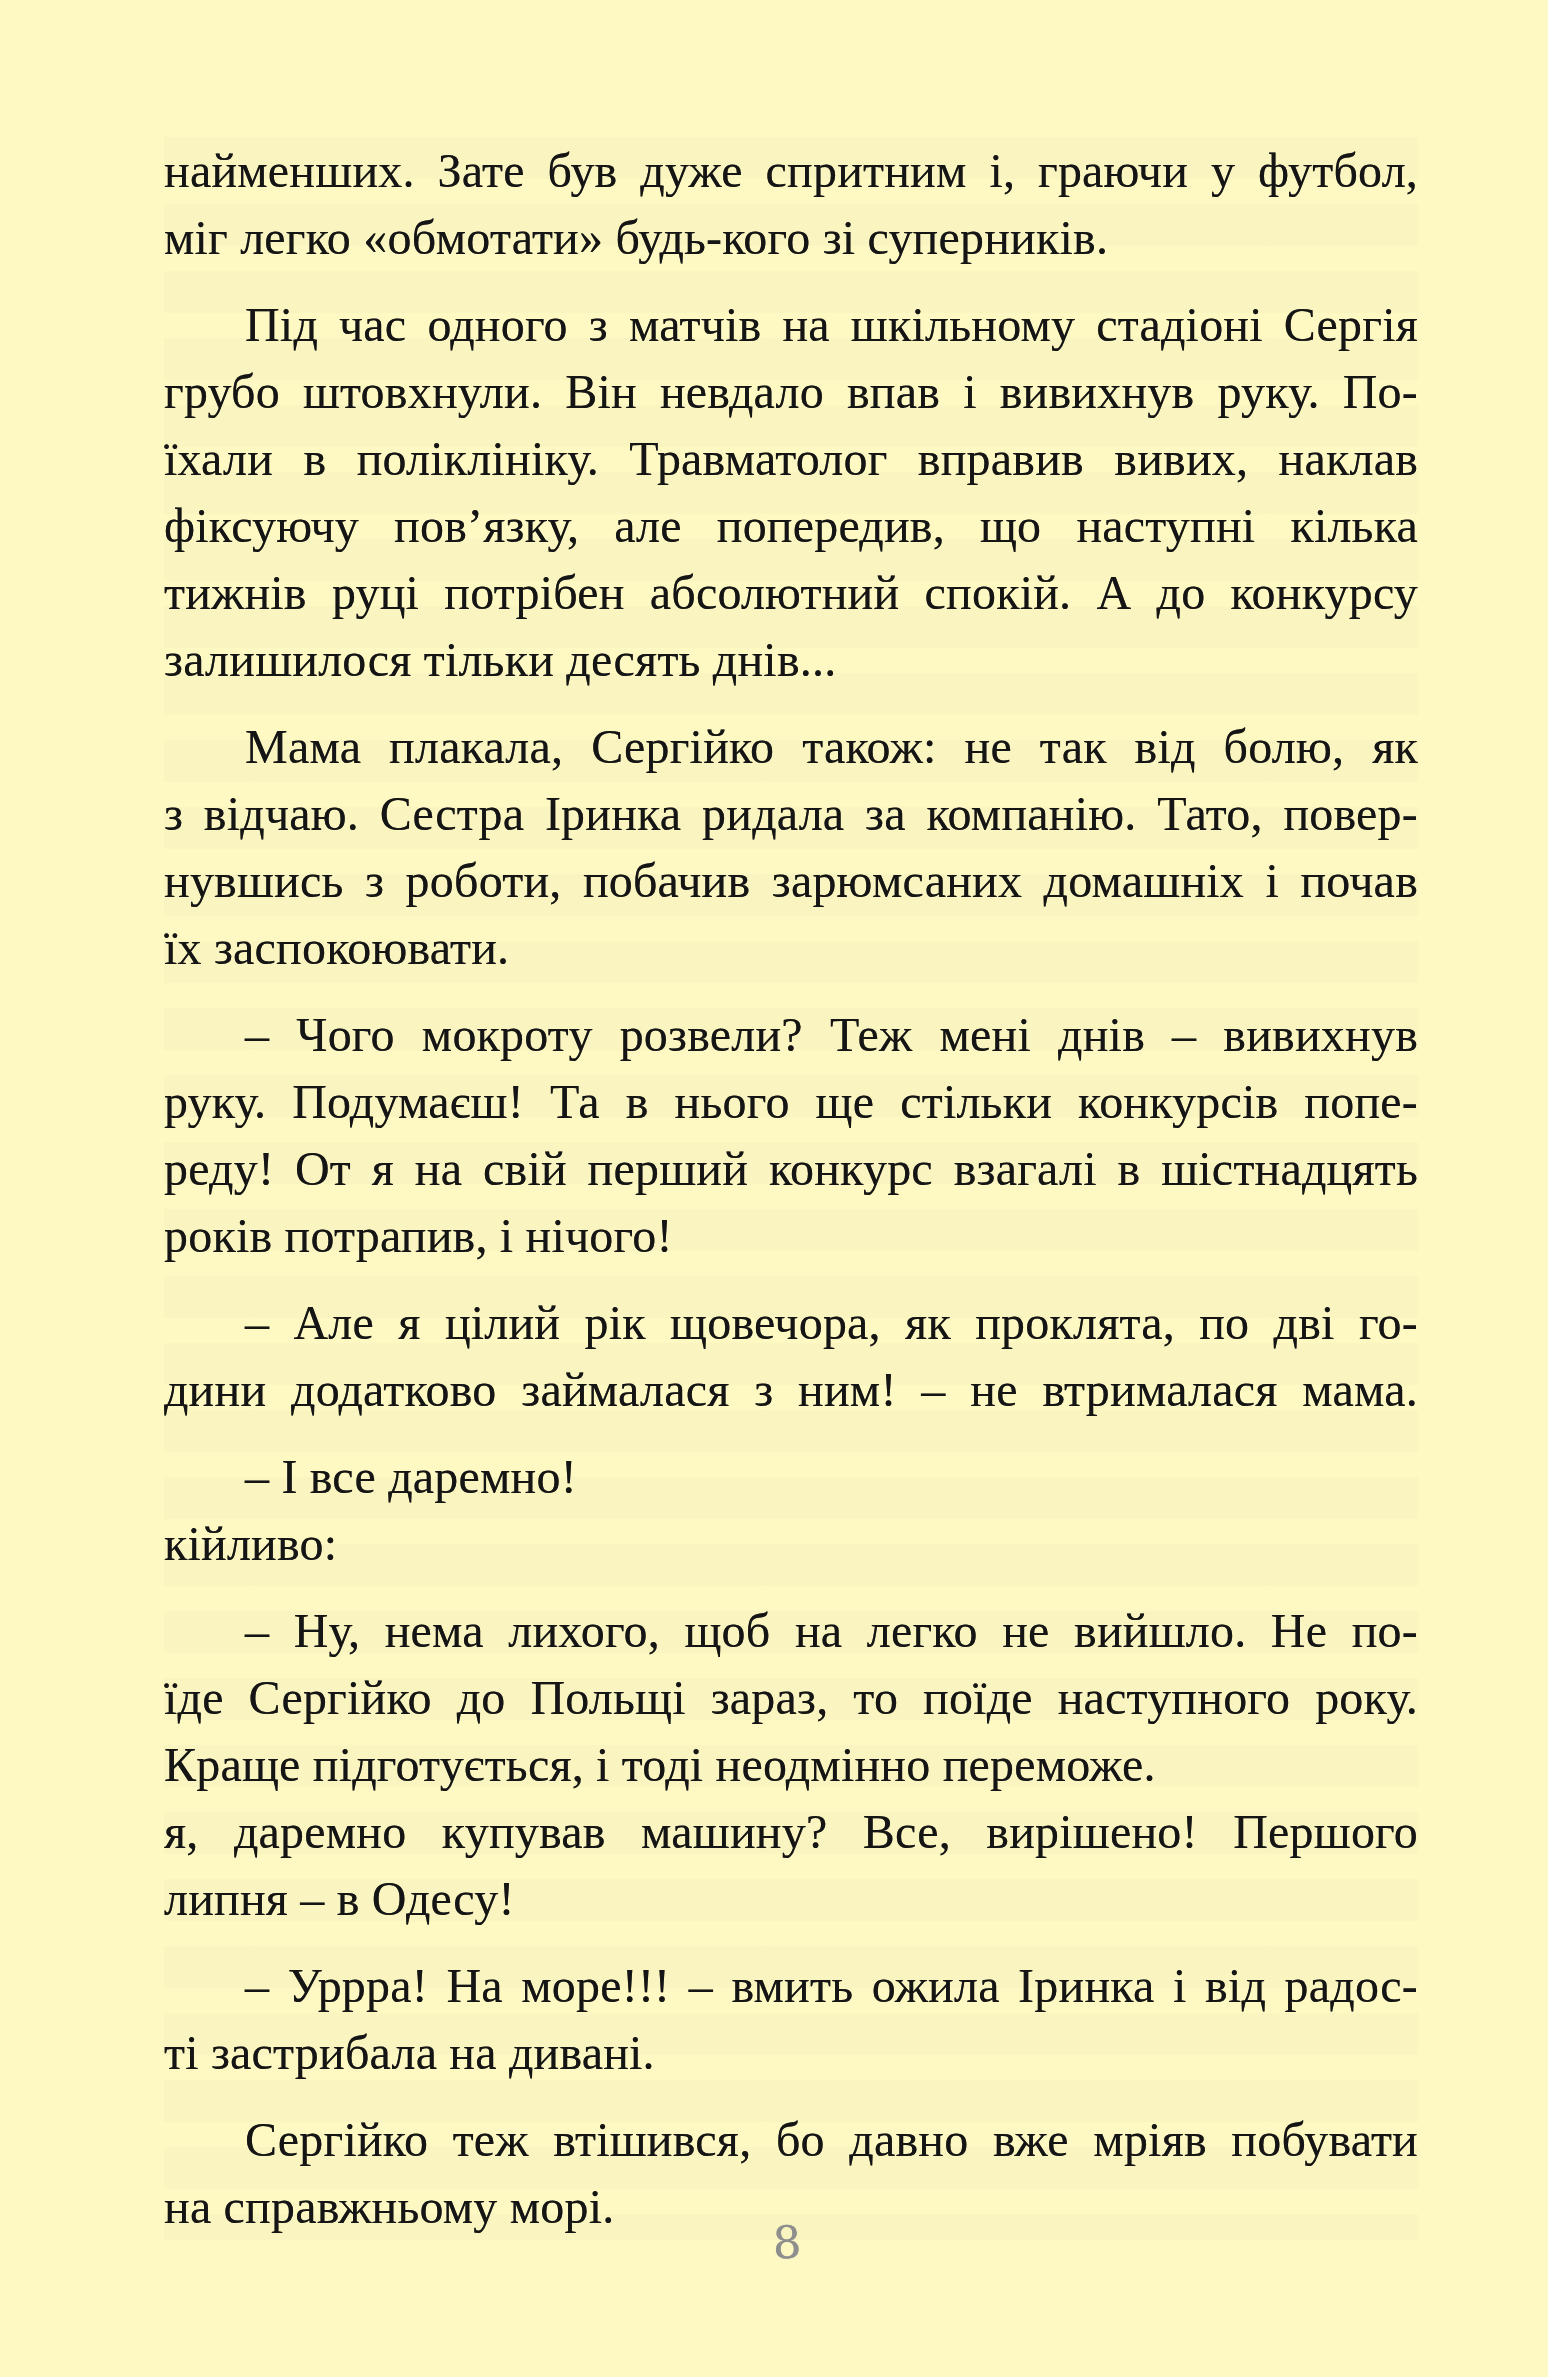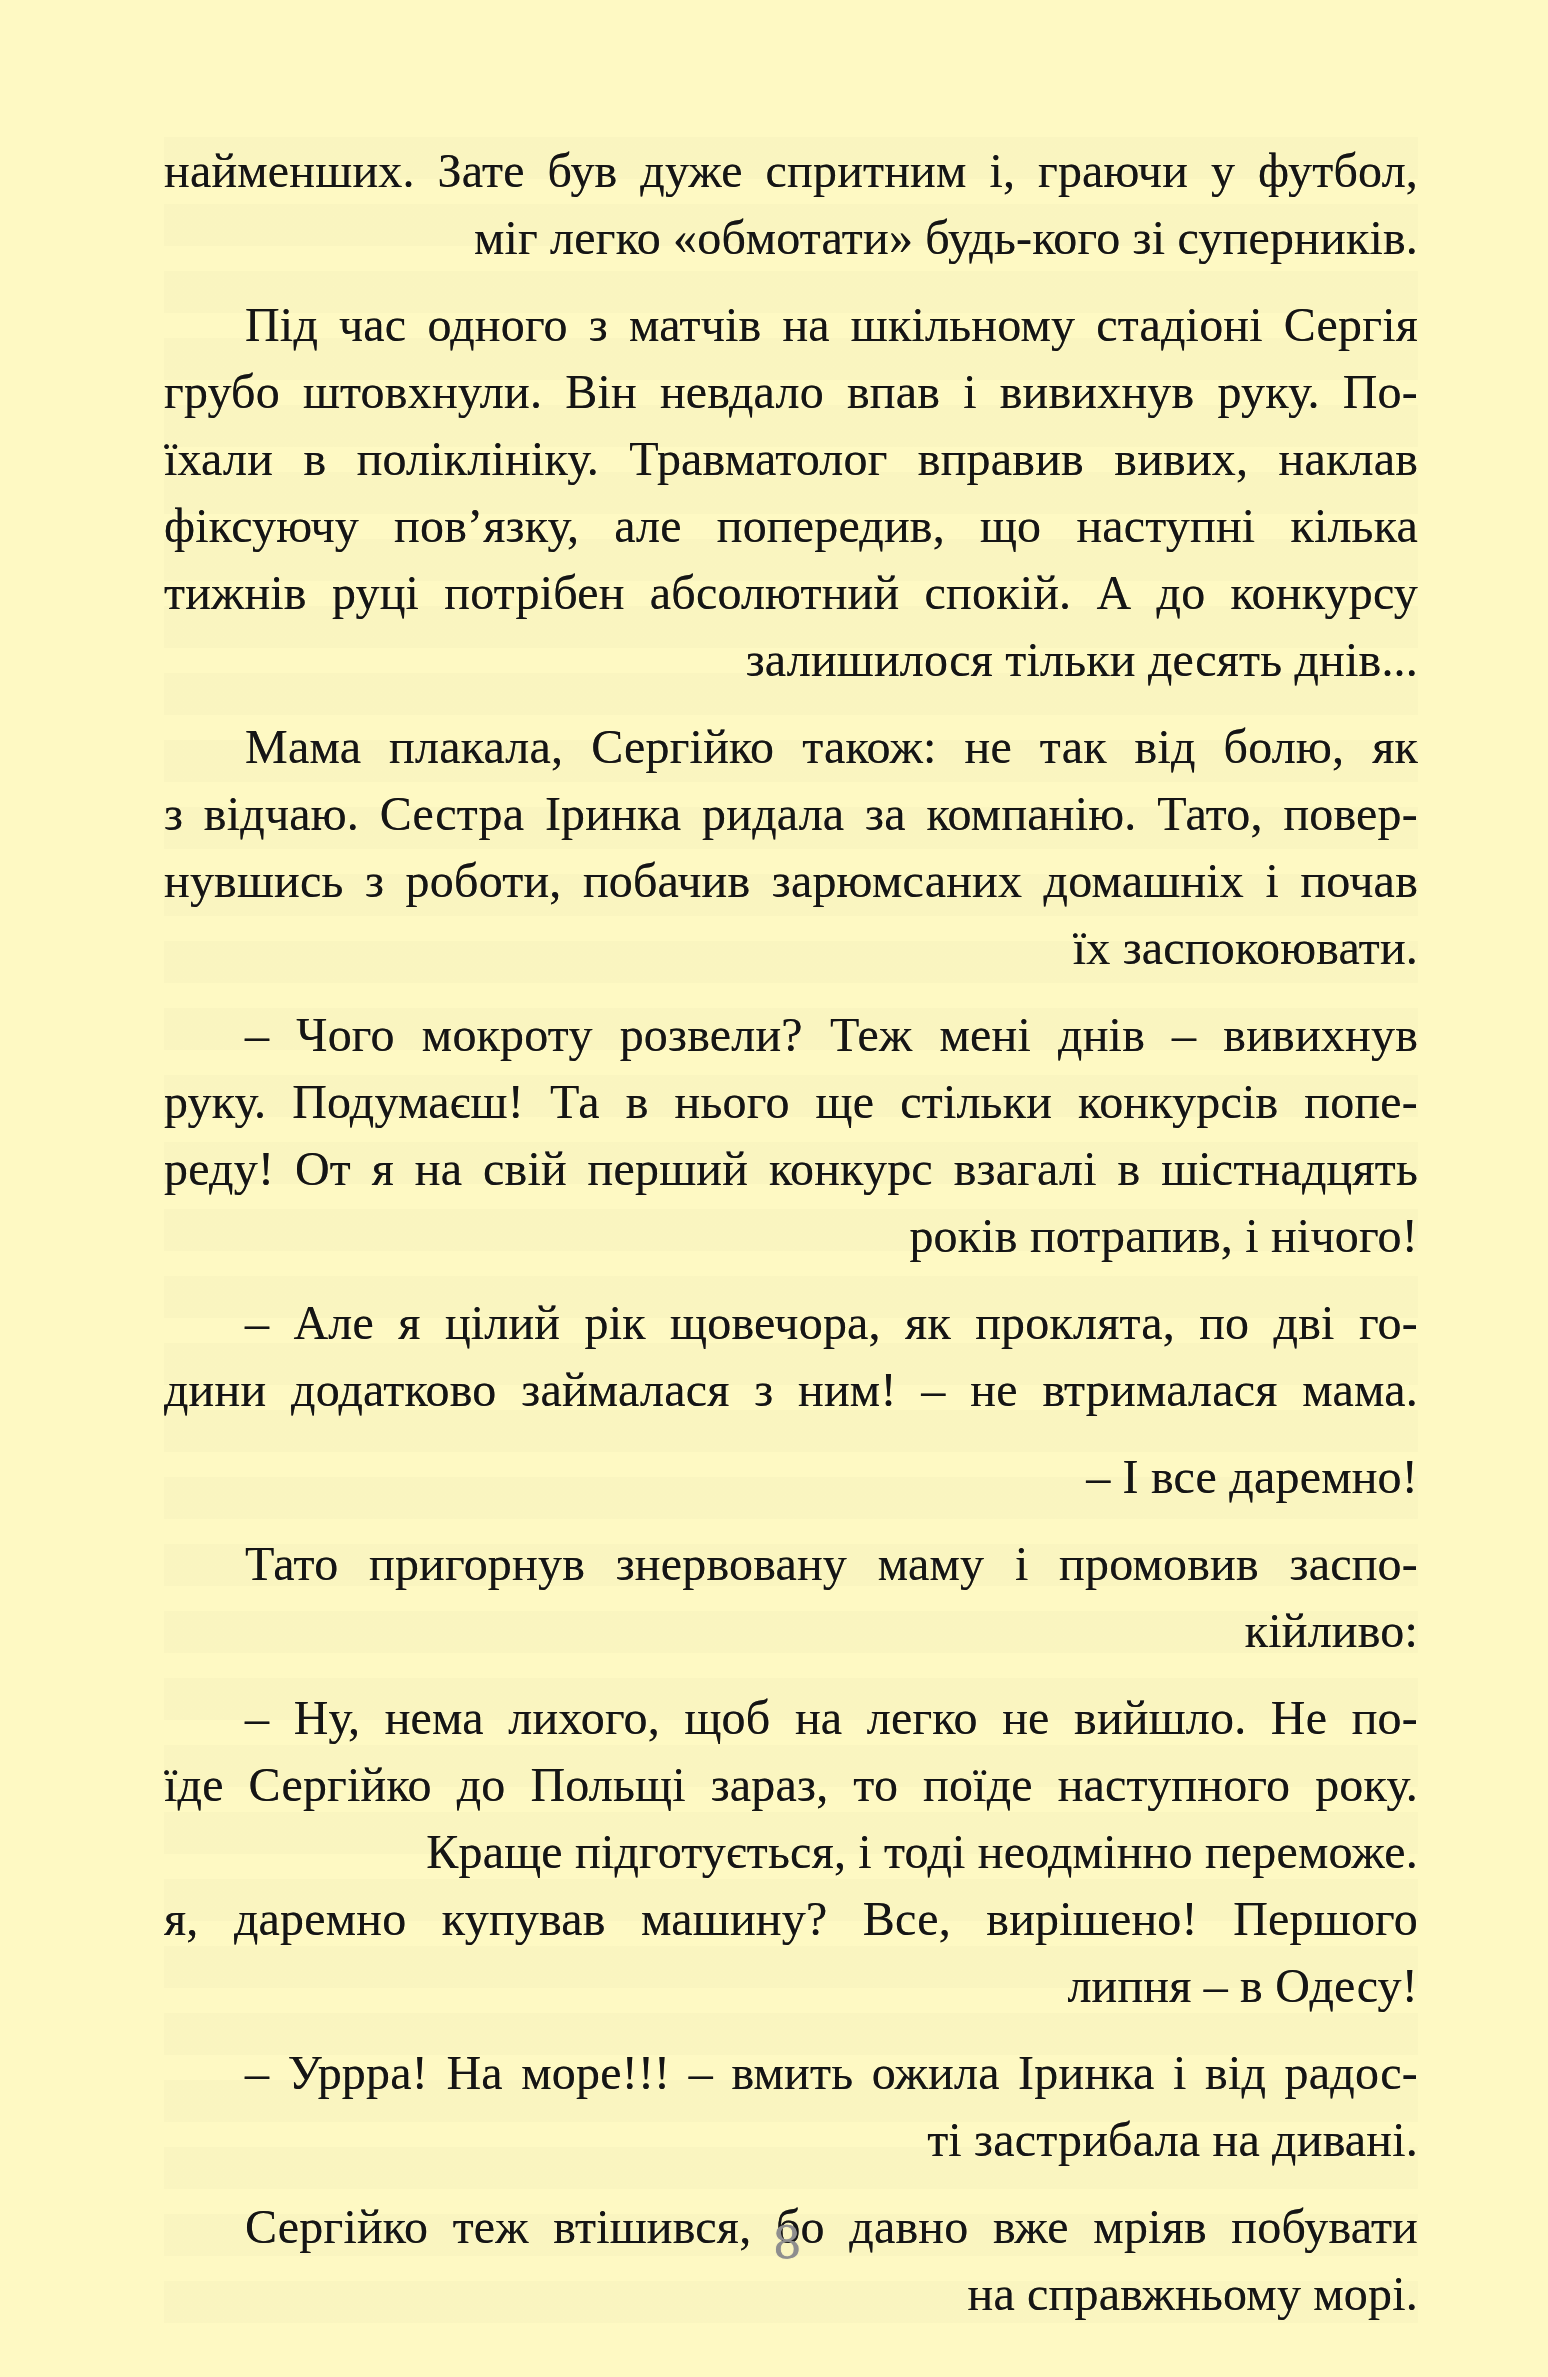--- a/index.html
+++ b/index.html
@@ -30,21 +30,21 @@
       rgba(0,0,0,0.016) 0px,
       rgba(0,0,0,0.016) 42px,
       rgba(0,0,0,0.0) 42px,
       rgba(0,0,0,0.0) 67px
     );
   }
   .line {
     font-size: 48px;
     line-height: 67px;
     color: #151515;
-    text-align: right;
+    text-align: left;
     white-space: normal;
     text-shadow: 0 0 0.6px rgba(20,20,20,0.65);
     letter-spacing: 0.2px;
   }
   .line.fill {
     text-align: justify;
     text-align-last: justify;
   }
   .line.indent {
     text-indent: 81px;
@@ -81,21 +81,20 @@
       <div class="line fill">з відчаю. Сестра Іринка ридала за компанію. Тато, повер-</div>
       <div class="line fill">нувшись з роботи, побачив зарюмсаних домашніх і почав</div>
       <div class="line">їх заспокоювати.</div>
       <div class="line indent fill">– Чого мокроту розвели? Теж мені днів – вивихнув</div>
       <div class="line fill">руку. Подумаєш! Та в нього ще стільки конкурсів попе-</div>
       <div class="line fill">реду! От я на свій перший конкурс взагалі в шістнадцять</div>
       <div class="line">років потрапив, і нічого!</div>
       <div class="line indent fill">– Але я цілий рік щовечора, як проклята, по дві го-</div>
       <div class="line fill">дини додатково займалася з ним! – не втрималася мама.</div>
       <div class="line indent">– І все даремно!</div>
-      <div class="line indent fill">Тато пригорнув знервовану маму і промовив заспо-</div>
       <div class="line">кійливо:</div>
       <div class="line indent fill">– Ну, нема лихого, щоб на легко не вийшло. Не по-</div>
       <div class="line fill">їде Сергійко до Польщі зараз, то поїде наступного року.</div>
       <div class="line">Краще підготується, і тоді неодмінно переможе.</div>
       <div class="line fill">я, даремно купував машину? Все, вирішено! Першого</div>
       <div class="line">липня – в Одесу!</div>
       <div class="line indent fill">– Уррра! На море!!! – вмить ожила Іринка і від радос-</div>
       <div class="line">ті застрибала на дивані.</div>
       <div class="line indent fill">Сергійко теж втішився, бо давно вже мріяв побувати</div>
       <div class="line">на справжньому морі.</div>

